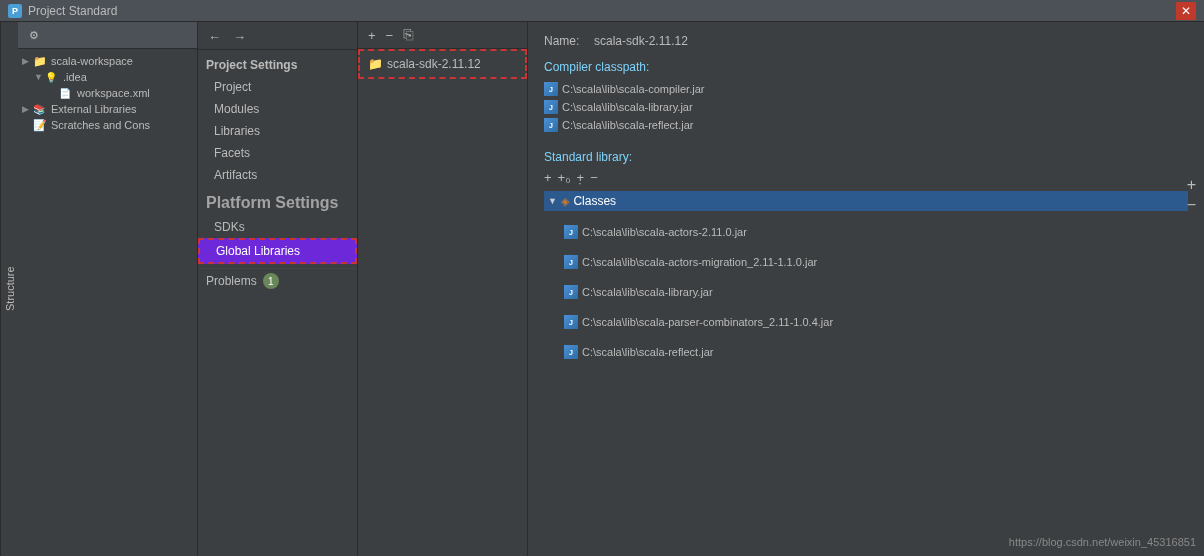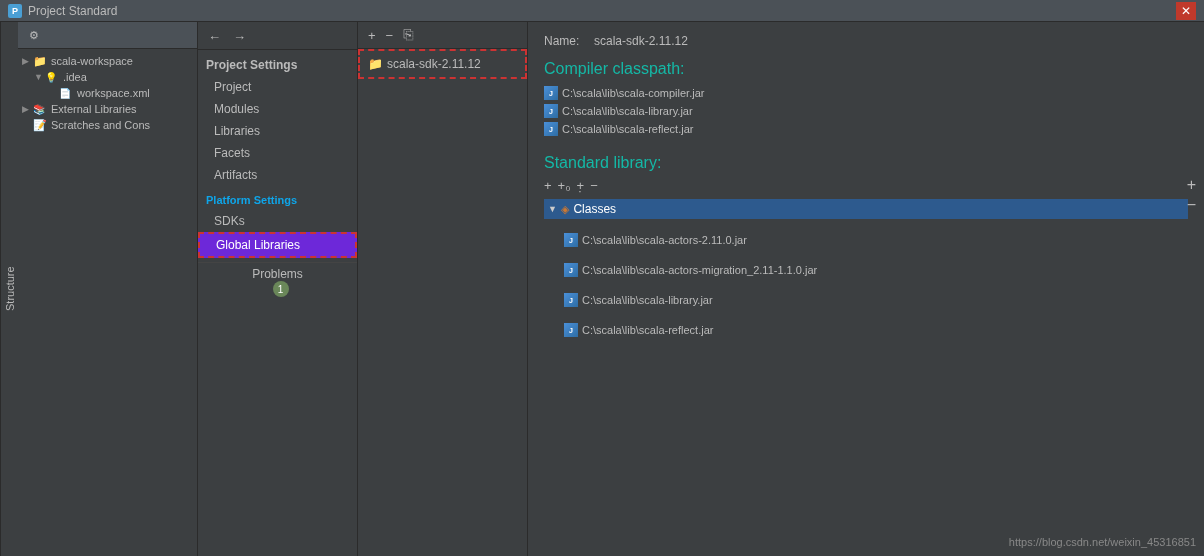--- a/index.html
+++ b/index.html
@@ -106,22 +106,22 @@
       cursor: pointer;
       color: #bbbbbb;
       font-size: 12px;
     }
     .nav-item.active-selected {
       background: #2d5a8e;
       color: white;
     }
     .nav-platform-title {
       padding: 8px 8px 4px;
-      color: #0ea5e9;
-      font-size: 11px;
+      color: #a3a3a3;
+      font-size: 16px;
       font-weight: 600;
     }
 
     
     .sdk-list-panel {
       width: 170px;
       background: #3c3f41;
       border-right: 1px solid #2b2b2b;
       display: flex; flex-direction: column;
     }
@@ -178,21 +178,21 @@
     .select-wrapper {
       position: relative; display: inline-block;
     }
     .select-wrapper::after {
       content: '▼';
       position: absolute; right: 4px; top: 3px;
       font-size: 8px; color: #bbbbbb; pointer-events: none;
     }
 
     .section-label {
-      color: #14b8a6; font-size: 16px;
+      color: #7dd3fc; font-size: 12px;
       margin-bottom: 6px;
     }
     .classpath-list {
       margin-bottom: 16px;
     }
     .classpath-item {
       display: flex; align-items: center; gap: 4px;
       padding: 2px 0;
       font-size: 11px; color: #bbbbbb;
     }
@@ -241,21 +241,20 @@
     }
 
     .problems-item {
       display: flex; align-items: center;
       padding: 4px 8px;
       cursor: pointer;
       color: #bbbbbb;
       font-size: 12px;
       border-top: 1px solid #444;
       margin-top: 4px;
-      flex-direction: column;
     }
 
     
     .add-remove-btns {
       position: absolute;
       right: 8px;
       top: 155px;
       display: flex; flex-direction: column; gap: 4px;
     }
     .add-remove-btn {
@@ -421,20 +420,24 @@
           <div class="classes-jar-item">
             <span class="jar-icon">J</span>
             <span>C:\scala\lib\scala-actors-migration_2.11-1.1.0.jar</span>
           </div>
           <div class="classes-jar-item">
             <span class="jar-icon">J</span>
             <span>C:\scala\lib\scala-library.jar</span>
           </div>
           <div class="classes-jar-item">
             <span class="jar-icon">J</span>
+            <span>C:\scala\lib\scala-parser-combinators_2.11-1.0.4.jar</span>
+          </div>
+          <div class="classes-jar-item">
+            <span class="jar-icon">J</span>
             <span>C:\scala\lib\scala-reflect.jar</span>
           </div>
         </div>
       </div>
 
     </div>
 
     <div class="add-remove-btns">
       <button class="add-remove-btn">+</button>
       <button class="add-remove-btn">−</button>

